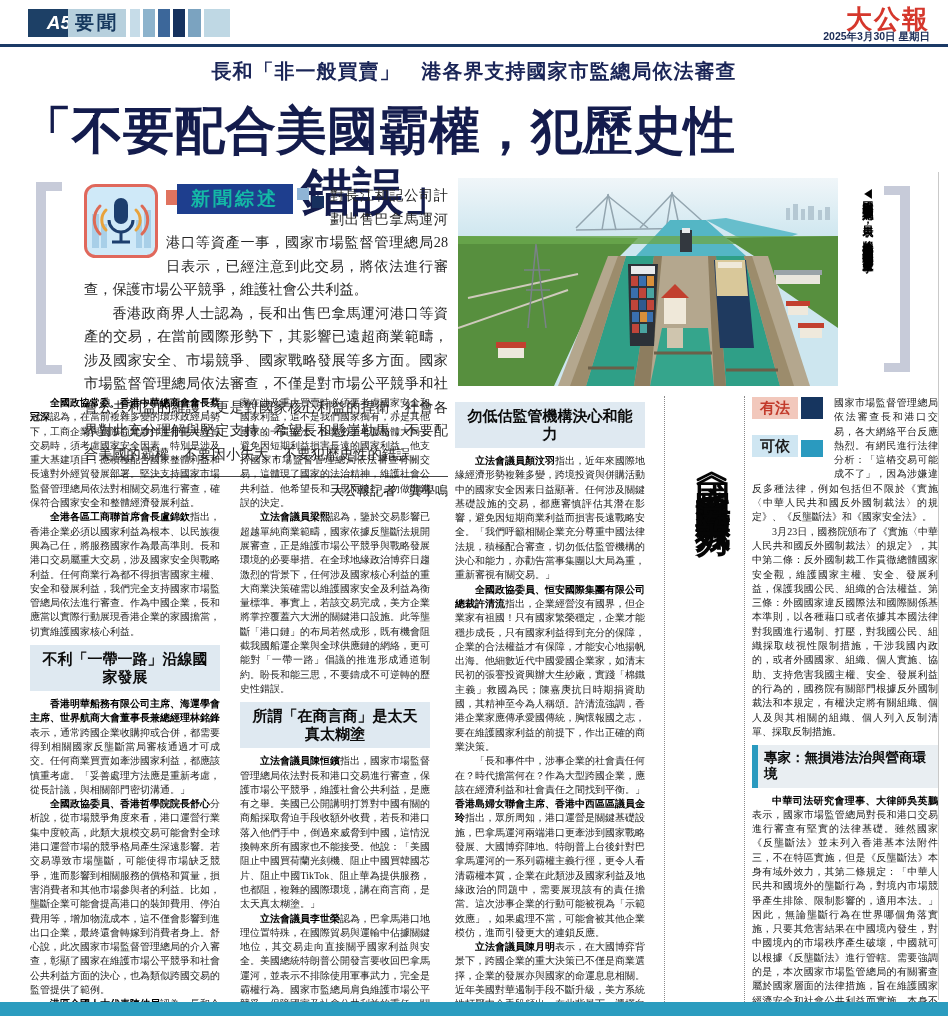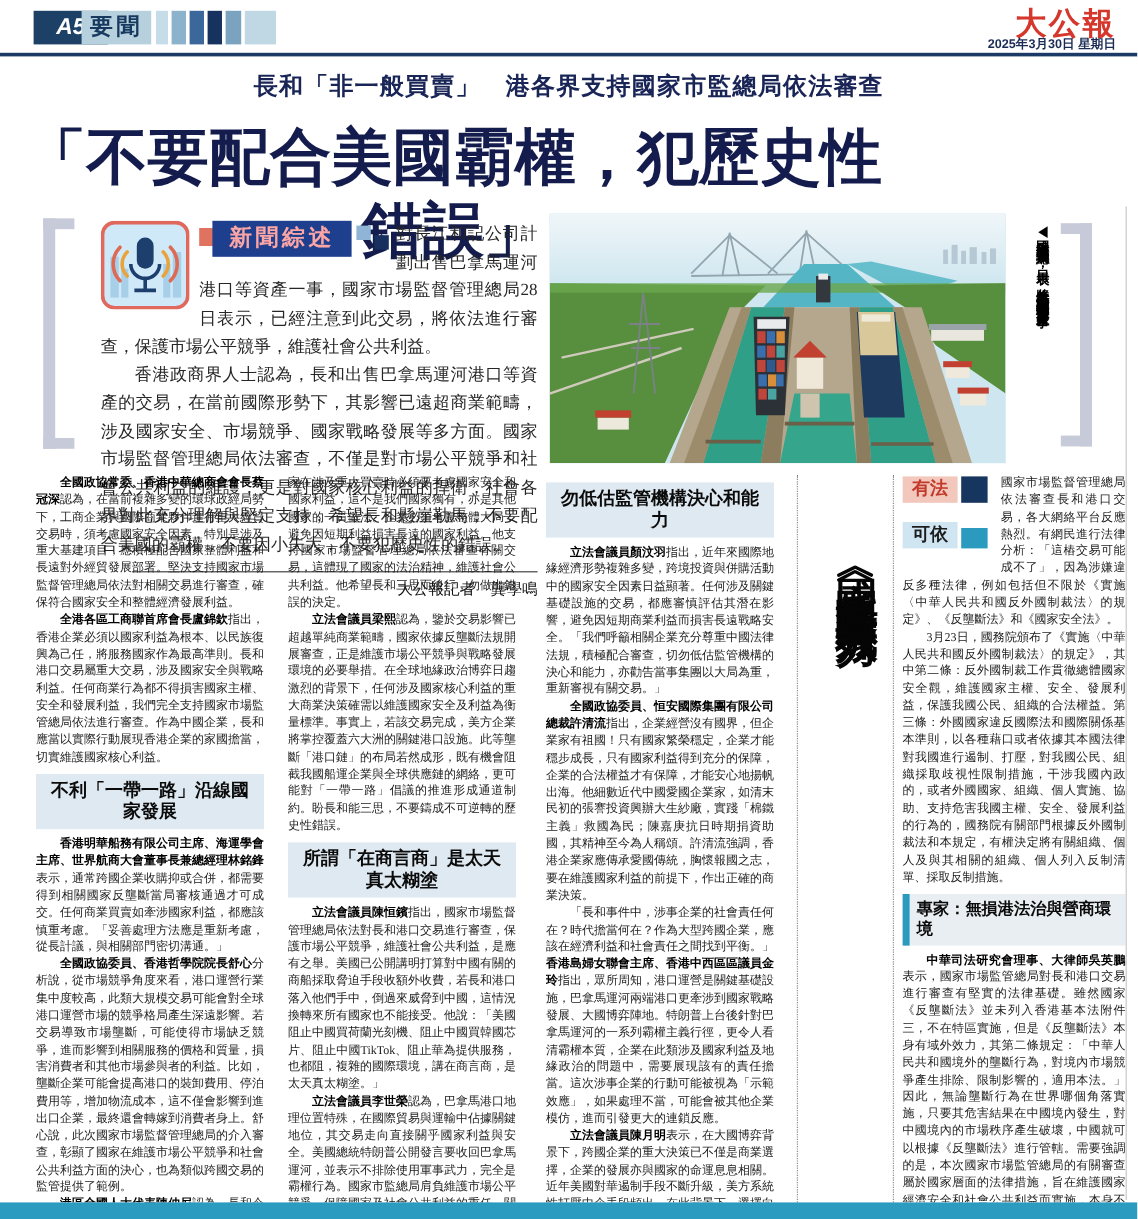--- a/index.html
+++ b/index.html
@@ -32,21 +32,21 @@
   .bracket.open{left:36px;top:182px;height:192px;border-left:10px solid #c7cbd9;
                 border-top:9px solid #c7cbd9;border-bottom:9px solid #c7cbd9}
   .bracket.close{left:884px;top:186px;height:186px;border-right:10px solid #c7cbd9;
                  border-top:9px solid #c7cbd9;border-bottom:9px solid #c7cbd9}
 
   
   .summary{position:absolute;left:84px;top:184px;width:364px}
   .mic-box{float:left;width:74px;height:78px;margin:0 8px 4px 0}
   .sum-banner{float:left;height:36px;margin:0 6px 4px 0;display:flex;align-items:flex-start}
   .redsq{width:15px;height:15px;background:#e0735f;margin:6px -4px 0 0}
-  .bnr{background:#1e3e8e;color:#fca5a5;font-weight:bold;font-size:19px;line-height:30px;
+  .bnr{background:#1e3e8e;color:#14b8a6;font-weight:bold;font-size:19px;line-height:30px;
        padding:0 14px;letter-spacing:3px;position:relative;z-index:1}
   .sq-a{width:12px;height:12px;background:#8fb4d6;margin:4px 0 0 4px}
   .sq-b{width:12px;height:12px;background:#17305e;margin:12px 0 0 3px}
   .sum-p{font-family:"Liberation Serif",serif;font-size:14.2px;line-height:23.5px;
          text-align:justify;color:#262626}
   .sum-p.indent{text-indent:2em}
   .byline{margin:10px 0 0 26px;padding-top:5px;border-top:1px solid #444;text-align:right;
           font-size:13px;color:#111;font-family:"Liberation Serif",serif}
 
   

